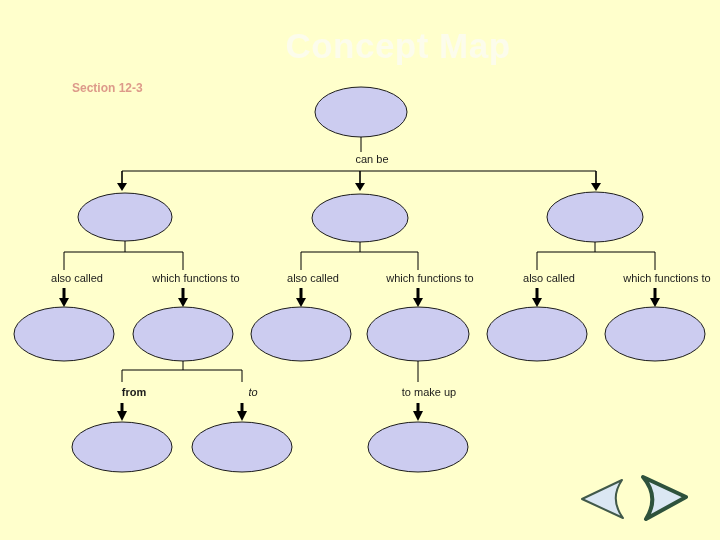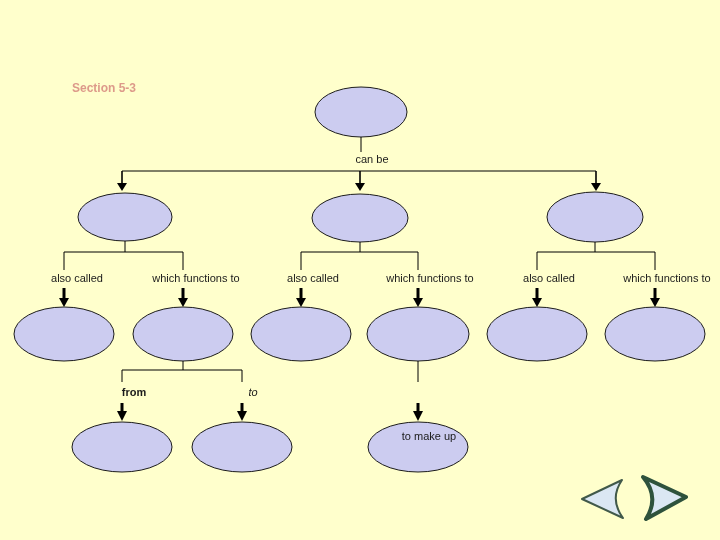--- a/index.html
+++ b/index.html
@@ -33,21 +33,22 @@
   .ashaft-thick{stroke:var(--line,#000);stroke-width:3;fill:none;}
   .ahead{fill:var(--line,#000);stroke:none;}
   .nav-back{fill:var(--nav_fill,#dbe7f3);stroke:var(--nav_back_stroke,#41594a);stroke-width:2;stroke-linejoin:round;cursor:pointer;}
   .nav-forward{fill:var(--nav_fill,#dbe7f3);stroke:var(--nav_forward_stroke,#2e523c);stroke-width:4;stroke-linejoin:round;cursor:pointer;}
 </style>
 </head>
 <body>
 
 <div class="slide">
 
-  <div class="section-label">Section 5-3</div>
+  <div class="slide-title">Concept Map</div>
+  <div class="section-label">Section 12-3</div>
 
   <svg class="diagram-svg" width="720" height="540" viewBox="0 0 720 540">
 
     <ellipse class="node" cx="361" cy="112" rx="46" ry="25"></ellipse>
 
     <path class="cline" d="M361,137 V152"></path>
 
     <path class="cline" d="M122,171 H596"></path>
     <path class="ashaft" d="M122,171 V184"></path>
     <polygon class="ahead" points="117,183 127,183 122,191"></polygon>
@@ -106,15 +107,15 @@
 
   <div class="conn-label" style="left:65px;top:272px;">also called</div>
   <div class="conn-label" style="left:184px;top:272px;">which functions to</div>
   <div class="conn-label" style="left:301px;top:272px;">also called</div>
   <div class="conn-label" style="left:418px;top:272px;">which functions to</div>
   <div class="conn-label" style="left:537px;top:272px;">also called</div>
   <div class="conn-label" style="left:655px;top:272px;">which functions to</div>
 
   <div class="conn-label" style="left:122px;top:386px;font-weight:bold;">from</div>
   <div class="conn-label" style="left:241px;top:386px;font-style:italic;">to</div>
-  <div class="conn-label" style="left:417px;top:386px;margin-top:44px;">to make up</div>
+  <div class="conn-label" style="left:417px;top:386px;">to make up</div>
 
 </div>
 
 </body></html>

